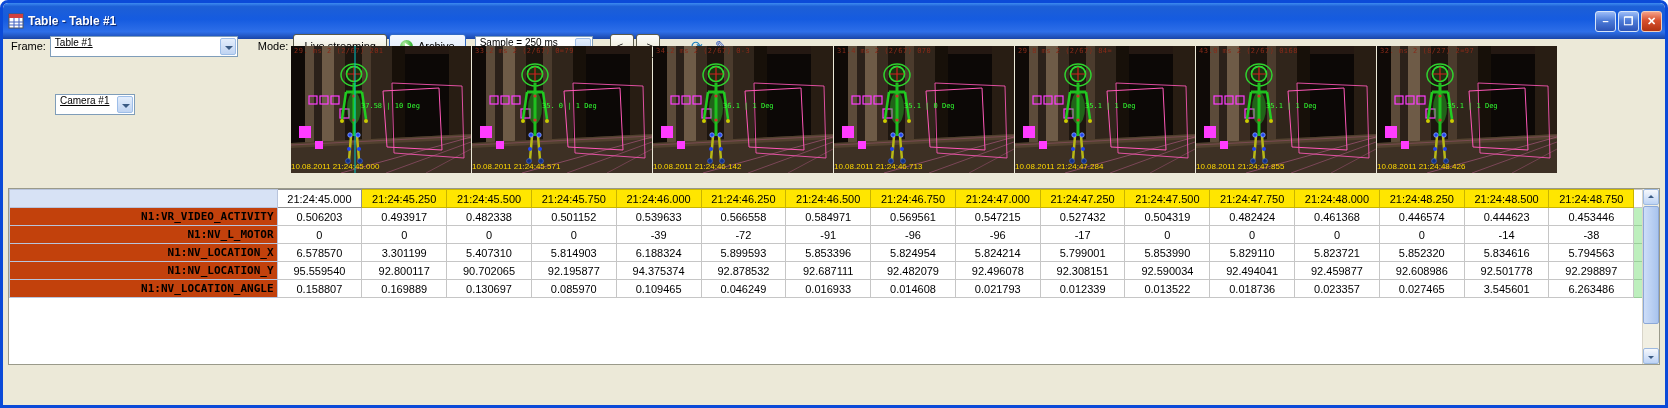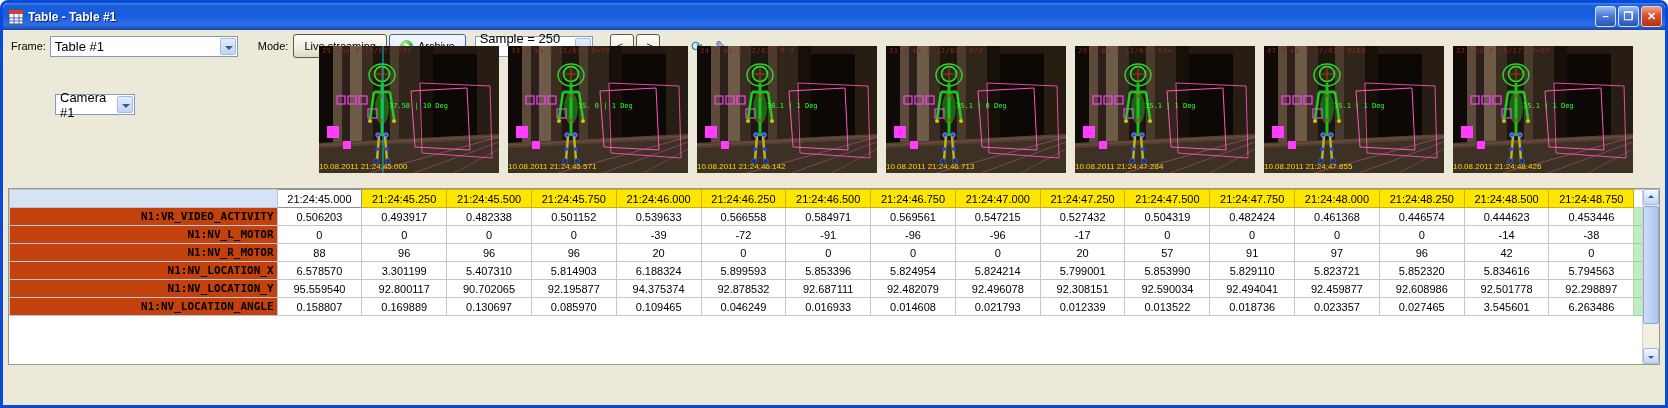--- a/index.html
+++ b/index.html
@@ -6,38 +6,38 @@
   body { background:#ffffff; font-family:"Liberation Sans", sans-serif; }
 
   .window {
     position:relative; width:1668px; height:408px;
     border:3px solid #0B4AD8; border-radius:8px 8px 0 0;
     background:#ECE9D8; overflow:hidden;
   }
 
   
   .titlebar {
-    height:27px; display:flex; align-items:center; padding:0 3px;
+    height:36px; display:flex; align-items:center; padding:0 3px;
     background:linear-gradient(180deg,#3C8AF0 0%,#1D5FD6 10%,#155BE0 45%,#2E6FE8 80%,#1945A8 100%);
     border-radius:5px 5px 0 0;
   }
   .win-icon { width:16px; height:16px; margin:0 4px 0 2px; flex:0 0 auto; }
   .win-title { color:#fff; font-weight:bold; font-size:12px; text-shadow:1px 1px 1px #0A246A; flex:1; white-space:nowrap; }
   .tb-btns { display:flex; gap:2px; }
   .tb-btn {
     width:21px; height:21px; border-radius:3px; border:1px solid #D6E4F8;
     background:linear-gradient(180deg,#9CBCF8 0%,#4E7CD8 45%,#2C54B8 100%);
     color:#fff; font-size:11px; font-weight:bold; line-height:18px; text-align:center; cursor:default;
   }
   .tb-btn.close { background:linear-gradient(180deg,#F5A088 0%,#D8502E 45%,#B03312 100%); border-color:#F2CDB8; }
 
   
   .toolbar { position:absolute; left:4px; top:29px; height:28px; display:flex; align-items:center; font-size:11px; color:#000; }
   .lbl { margin:18px 4px; white-space:nowrap; }
-  .combo { position:relative; height:21px; background:#fff; border:1px solid #7F9DB9; display:flex; align-items:center; padding:0 20px 0 4px; font-size:13px; }
+  .combo { position:relative; height:21px; background:#fff; border:1px solid #7F9DB9; display:flex; padding:0 20px 0 4px; font-size:10px;text-decoration:underline; }
   .combo .dd {
     position:absolute; right:1px; top:1px; bottom:1px; width:16px;
     background:linear-gradient(180deg,#E4EEFC,#C0D4F2); border:1px solid #9EBEE8; border-radius:2px;
   }
   .combo .dd::after { content:""; position:absolute; left:4px; top:7px; border:4px solid transparent; border-top-color:#3B5B84; }
   .xp-btn {
     height:24px; padding:0 10px; margin:0 1px; font-size:11px;
     border:1px solid #5A5A4A; border-radius:3px;
     background:linear-gradient(180deg,#FDFDFB 0%,#EFEDDE 60%,#DDD9C4 100%);
     display:flex; align-items:center; gap:5px; white-space:nowrap; cursor:default;
@@ -48,21 +48,21 @@
   .arch-icon::after { content:""; position:absolute; left:5px; top:3.5px; border:3px solid transparent; border-left:5px solid #fff; }
   .tool-ico { width:24px; height:24px; font-size:14px; display:flex; align-items:center; justify-content:center; border:1px solid transparent; border-radius:3px; }
   .ico-refresh { color:#1B7FBF; }
   .ico-edit { color:#2A52BE; }
   .gap8 { width:8px; } .gap16 { width:16px; } .gap24 { width:24px; }
 
   
   .camera-box { position:absolute; left:52px; top:91px; width:68px; }
 
   
-  .thumb-strip { position:absolute; left:316px; top:43px; display:flex;gap:8px; }
+  .thumb-strip { position:absolute; left:288px; top:43px; display:flex; }
   .thumb { position:relative; width:180px; height:127px; background:#000; margin-right:1px; flex:0 0 auto; }
   .thumb svg { display:block; width:100%; height:100%; }
   .thumb .marker { display:none; }
   .thumb.current .marker { display:block; }
   .ovl { position:absolute; top:1px; left:3px; font-size:7px; letter-spacing:.5px; color:#8A2A18; font-family:"DejaVu Sans Mono", monospace; }
   .hud { position:absolute; top:56px; left:70px; font-size:7px; color:#30FF30; font-family:"DejaVu Sans Mono", monospace; }
   .ts  { position:absolute; bottom:2px; left:0; right:0; font-size:8px; color:#FFD800; }
 
   
   .table-wrap {
@@ -593,40 +593,20 @@
             <td>-91</td>
             <td>-96</td>
             <td>-96</td>
             <td>-17</td>
             <td>0</td>
             <td>0</td>
             <td>0</td>
             <td>0</td>
             <td>-14</td>
             <td>-38</td>
-            <td class="flag">-</td>
-          </tr>
-          <tr>
-            <th class="rowlabel">N1:NV_R_MOTOR</th>
-            <td>88</td>
-            <td>96</td>
-            <td>96</td>
-            <td>96</td>
-            <td>20</td>
-            <td>0</td>
-            <td>0</td>
-            <td>0</td>
-            <td>0</td>
-            <td>20</td>
-            <td>57</td>
-            <td>91</td>
-            <td>97</td>
-            <td>96</td>
-            <td>42</td>
-            <td>0</td>
             <td class="flag">-</td>
           </tr>
           <tr>
             <th class="rowlabel">N1:NV_LOCATION_X</th>
             <td>6.578570</td>
             <td>3.301199</td>
             <td>5.407310</td>
             <td>5.814903</td>
             <td>6.188324</td>
             <td>5.899593</td>

